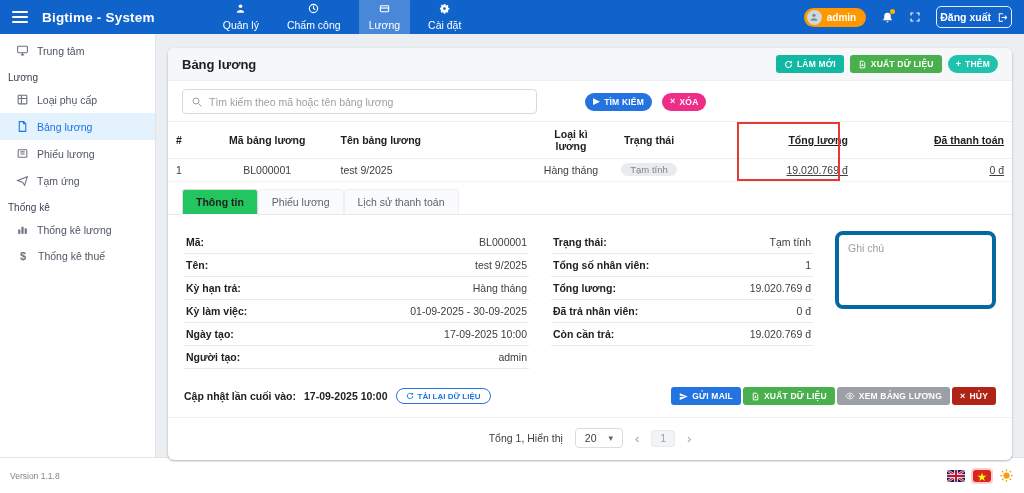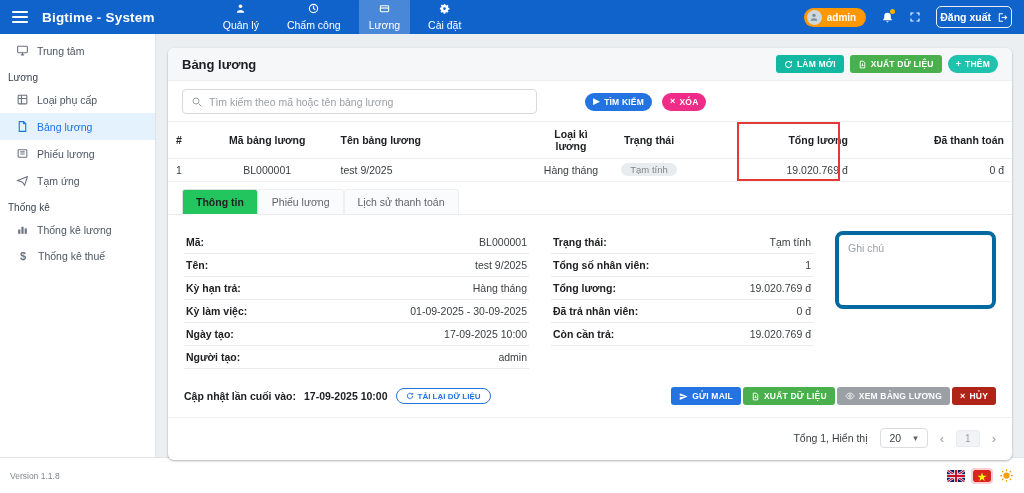--- a/index.html
+++ b/index.html
@@ -53,21 +53,21 @@
   .search-row { display:flex; align-items:center; gap:10px; padding:8px 14px 7px; }
   .search-box { display:flex; align-items:center; gap:6px; width:355px; height:25px; border:1px solid #d6dade; border-radius:4px; padding:0 8px; color:#9aa0a6; background:#fff; }
   .search-box input { border:none; outline:none; flex:1; font-size:10.5px; font-family:inherit; color:#3c4043; background:transparent; }
   .search-box input::placeholder { color:#9aa0a6; }
   .search-submit { margin-left:38px; }
 
   .table-wrap { position:relative; }
   table.data { width:100%; border-collapse:collapse; table-layout:fixed; }
   table.data th { font-size:10.5px; font-weight:bold; color:#202124; padding:6px 8px; border-top:1px solid #eceff1; border-bottom:1px solid #eceff1; }
   table.data td { font-size:10.5px; color:#3c4043; padding:4px 8px 5px; border-bottom:1px solid #f1f3f4; }
-  .ta-l{text-align:left;} .ta-c{text-align:center;} .ta-r{text-align:right;}
+  .ta-l{text-align:left;} .ta-c{text-align:center;} .ta-r{text-align:right;text-decoration:underline;}
   td.col-total, th.col-total { padding-right:46px; }
   th.col-total { padding-right:20px; }
   td.col-paid, th.col-paid { padding-right:14px; }
   .blue-text { color:#1a73e8; }
   .badge { display:inline-block; background:#e9ecef; color:#80868b; border-radius:8px; padding:1px 9px; font-size:9.5px; }
   .annotation-box { position:absolute; top:1px; bottom:1px; right:172px; width:103px; border:2px solid #e53935; pointer-events:none; z-index:5; }
 
   .tabs { display:flex; padding:7px 14px 0; border-bottom:1px solid #e8eaed; }
   .tab { padding:6px 13px; font-size:10.5px; color:#5f6368; border:1px solid #eef0f2; border-bottom:none; cursor:pointer; background:#fafbfc; border-radius:3px 3px 0 0; }
   .tab.active { color:#202124; font-weight:bold; background:#22c55e; border-color:#dadce0; margin-bottom:-1px; border-bottom:1px solid #fff; }
@@ -78,21 +78,21 @@
   .drow .lbl { font-weight:bold; color:#202124; white-space:nowrap; }
   .drow .val { color:#3c4043; text-align:right; }
   .note { border:4px solid #0369a1; border-radius:8px; height:78px; width:100%; resize:none; font-family:inherit; font-size:10.5px; padding:7px 9px; color:#3c4043; outline:none; }
   .note::placeholder { color:#9aa0a6; }
 
   .detail-footer { display:flex; align-items:center; justify-content:space-between; padding:14px 16px 12px; }
   .updated { font-size:10.5px; color:#202124; font-weight:bold; display:flex; align-items:center; gap:8px; white-space:nowrap; }
   .pill-outline { display:inline-flex; align-items:center; gap:4px; border:1px solid #2374e1; color:#2374e1; border-radius:10px; padding:2.5px 9px; font-size:8px; font-weight:bold; cursor:pointer; background:#fff; font-family:inherit; }
   .foot-actions { display:flex; gap:2px; }
 
-  .pagination { display:flex; align-items:center; justify-content:flex-end; gap:12px; padding:10px 16px 12px; border-top:1px solid #eef0f2; font-size:10.5px; color:#3c4043; }
+  .pagination { display:flex; align-items:center; justify-content:center; gap:12px; padding:10px 16px 12px; border-top:1px solid #eef0f2; font-size:10.5px; color:#3c4043; }
   .pagesize { display:flex; align-items:center; gap:12px; border:1px solid #dadce0; border-radius:4px; padding:3px 9px; font-size:10.5px; cursor:pointer; color:#3c4043; }
   .pagesize .caret { color:#5f6368; font-size:9px; }
   .pager { display:flex; align-items:center; gap:12px; color:#9aa0a6; }
   .chev { cursor:pointer; font-size:13px; line-height:1; }
   .page-num { border:1px solid #e8eaed; background:#f1f3f4; color:#9aa0a6; border-radius:3px; padding:2px 8px; font-size:10px; cursor:pointer; }
 
   .app-footer { height:36px; background:#fff; border-top:1px solid #e0e3e7; display:flex; align-items:center; justify-content:space-between; padding:0 10px; flex:0 0 auto; }
   .version { font-size:8.5px; color:#80868b; }
   .footer-icons { display:flex; align-items:center; gap:8px; }
   .flag { width:18px; height:12px; border-radius:2px; overflow:hidden; display:block; cursor:pointer; }

